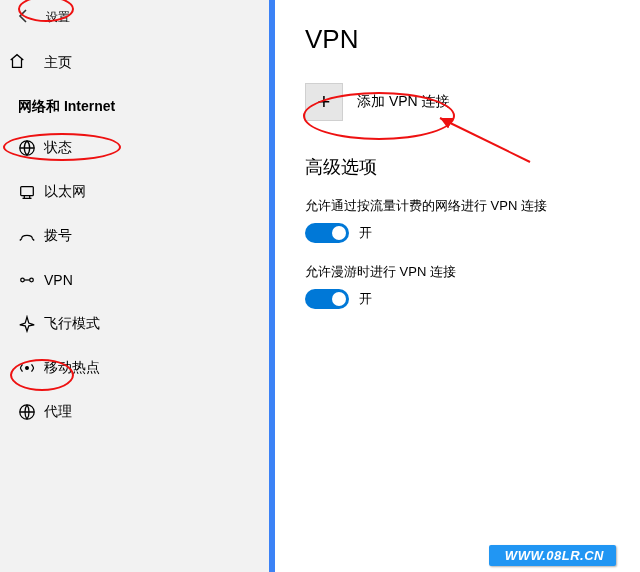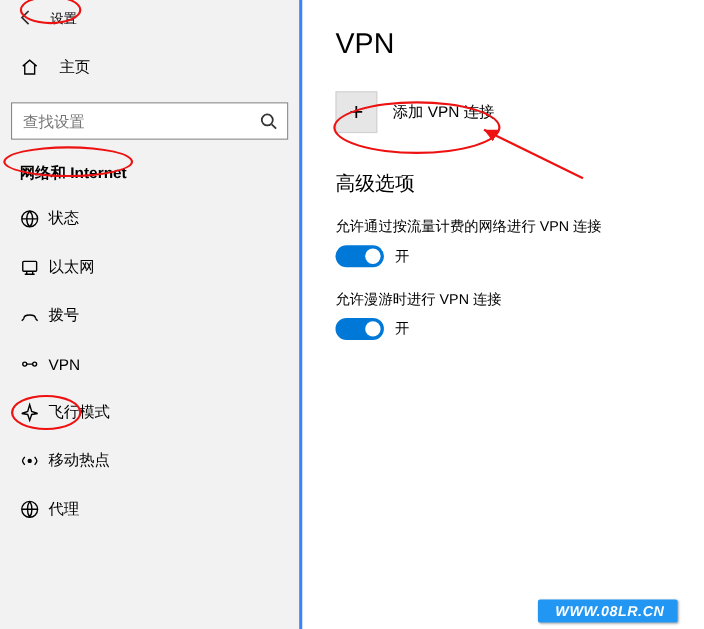--- a/index.html
+++ b/index.html
@@ -12,39 +12,40 @@
     height: 572px;
     overflow: hidden;
     position: relative;
   }
   .container { display: flex; width: 100%; height: 100%; }
   .sidebar {
     width: 275px;
     background: #f2f2f2;
     padding: 0;
     height: 100%;
-    border-right: 3px solid #3b82f6;
+    border-right: 6px solid #3b82f6;
   }
   .titlebar {
     display: flex;
     align-items: center;
     gap: 14px;
     padding: 8px 16px 6px 16px;
     height: 32px;
   }
   .titlebar .back {
     font-size: 14px;
     color: #000;
     cursor: pointer;
   }
   .titlebar .title { font-size: 12px; }
   .nav-home {
     display: flex;
+    align-items: center;
     gap: 18px;
-    padding: 10px 18px;
+    padding: 10px 8px;
     margin-top: 10px;
     cursor: pointer;
   }
   .nav-home .icon { width: 18px; text-align: center; font-size: 16px; }
   .search-wrap { padding: 8px 10px 8px 10px; }
   .search-box {
     display: flex;
     align-items: center;
     border: 1.5px solid #888;
     background: #fff;
@@ -193,31 +194,20 @@
 
     <div class="nav-home">
       <span class="icon">
         <svg class="ico" viewBox="0 0 20 20">
             <path d="M3 9 L10 3 L17 9 M5 8 V17 H15 V8"></path>
           </svg>
       </span>
       <span>主页</span>
     </div>
 
-    <div class="search-wrap">
-      <div class="search-box">
-        <input type="text" placeholder="查找设置" style="">
-        <span class="search-btn">
-          <svg class="ico-s" viewBox="0 0 16 16">
-              <circle cx="7" cy="7" r="5"></circle>
-              <path d="M11 11 L15 15"></path>
-            </svg>
-        </span>
-      </div>
-    </div>
 
     <div class="section-header">网络和 Internet</div>
 
     <ul class="nav-list">
       <li class="nav-item">
         <span class="icon">
           <svg class="ico" viewBox="0 0 20 20">
               <circle cx="10" cy="10" r="8"></circle>
               <path d="M2 10 H18 M10 2 C6 6 6 14 10 18 M10 2 C14 6 14 14 10 18"></path>
             </svg>

